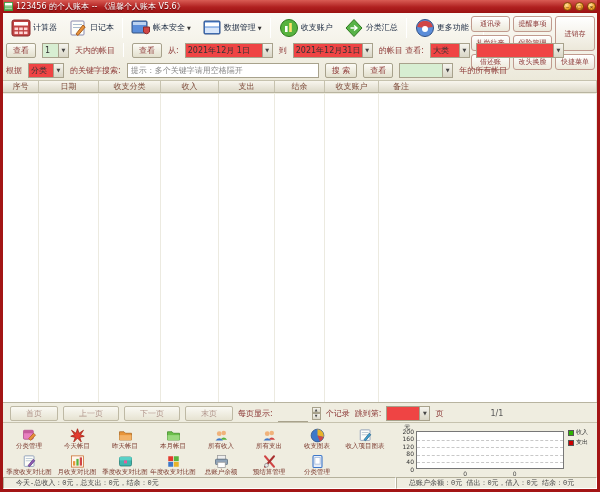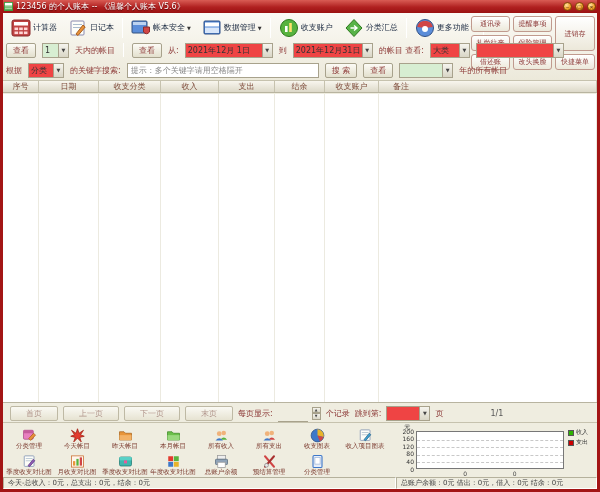--- a/index.html
+++ b/index.html
@@ -98,21 +98,21 @@
   .xtick{position:absolute;top:45px;font-size:6px;color:#444;}
   .legend{position:absolute;left:170px;top:3px;display:flex;flex-direction:column;gap:1px;}
   .legend-item{display:flex;align-items:center;gap:2px;}
   .legend-swatch{width:6px;height:6px;border:1px solid #555;}
   .legend-name{font-size:6px;}
   .chart-bar{position:absolute;bottom:0;width:10px;}
   
   .statusbar{position:absolute;top:477px;left:0;right:0;height:12px;display:flex;
     font-size:7px;color:#444;background:#EFEDE0;}
   .sb-sec{border:1px solid;border-color:#B5B19C #FFFFFF #FFFFFF #B5B19C;
-    padding:0 4px;display:flex;align-items:center;white-space:nowrap;overflow:hidden;}
+    padding:0 12px;display:flex;align-items:center;white-space:nowrap;overflow:hidden;font-family:Liberation Mono, monospace;}
   .sb-left{flex:0 0 393px;}
   .sb-right{flex:1;text-align:center;}
 </style>
 </head>
 <body>
 
 <div class="window">
 
   <div class="titlebar">
     <svg class="app-icon" viewBox="0 0 10 10">

